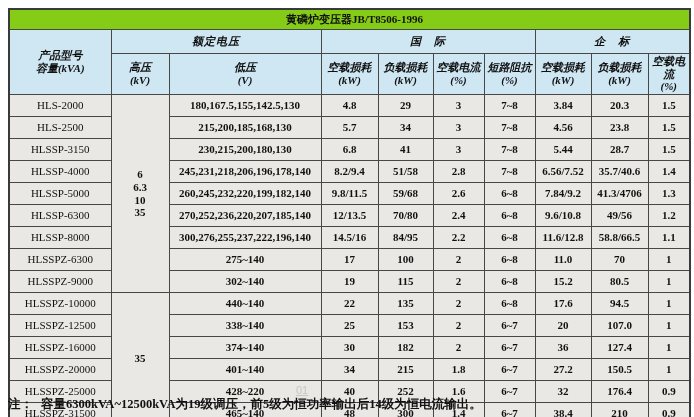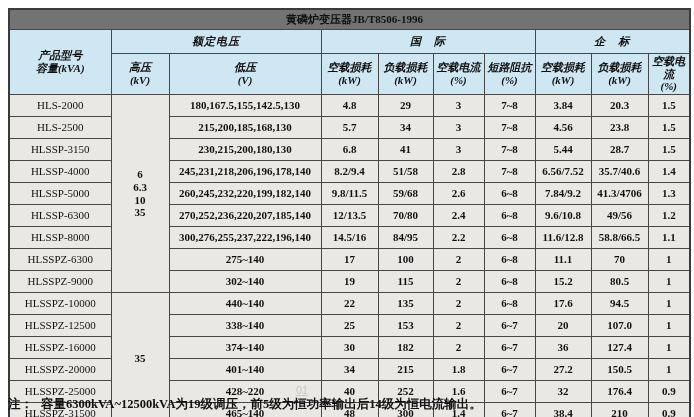--- a/index.html
+++ b/index.html
@@ -13,21 +13,21 @@
     border-collapse:collapse;table-layout:fixed;
     border:2px solid #3a3a3a;
   }
   .spec-table td{
     border:1px solid #474747;
     text-align:center;vertical-align:middle;
     color:#111;font-size:11px;line-height:1.15;
     padding:1px 2px;overflow:hidden;
   }
   .title-cell{
-    background:#737373;text-align:center;
+    background:#84cc16;text-align:center;
     font-weight:bold;font-size:12.5px;color:#0a0a1e;
     height:17px;padding-left:12px !important;
   }
   .hd{background:#cfe7f3;font-weight:bold;color:#101020;font-style:italic;}
   .grp{height:21px;font-size:12px;letter-spacing:1px;}
   .sub{height:38px;font-size:11px;}
   .dt{background:#e9e8e5;height:19px;}
   .model{font-weight:normal;}
   .num{font-weight:bold;}
   .lv{font-weight:bold;}
@@ -198,21 +198,21 @@
     <td class="dt num">58.8/66.5</td>
     <td class="dt num">1.1</td>
   </tr>
   <tr>
     <td class="dt model">HLSSPZ-6300</td>
     <td class="dt lv">275~140</td>
     <td class="dt num">17</td>
     <td class="dt num">100</td>
     <td class="dt num">2</td>
     <td class="dt num">6~8</td>
-    <td class="dt num">11.1</td>
+    <td class="dt num">11.0</td>
     <td class="dt num">70</td>
     <td class="dt num">1</td>
   </tr>
   <tr>
     <td class="dt model">HLSSPZ-9000</td>
     <td class="dt lv">302~140</td>
     <td class="dt num">19</td>
     <td class="dt num">115</td>
     <td class="dt num">2</td>
     <td class="dt num">6~8</td>

